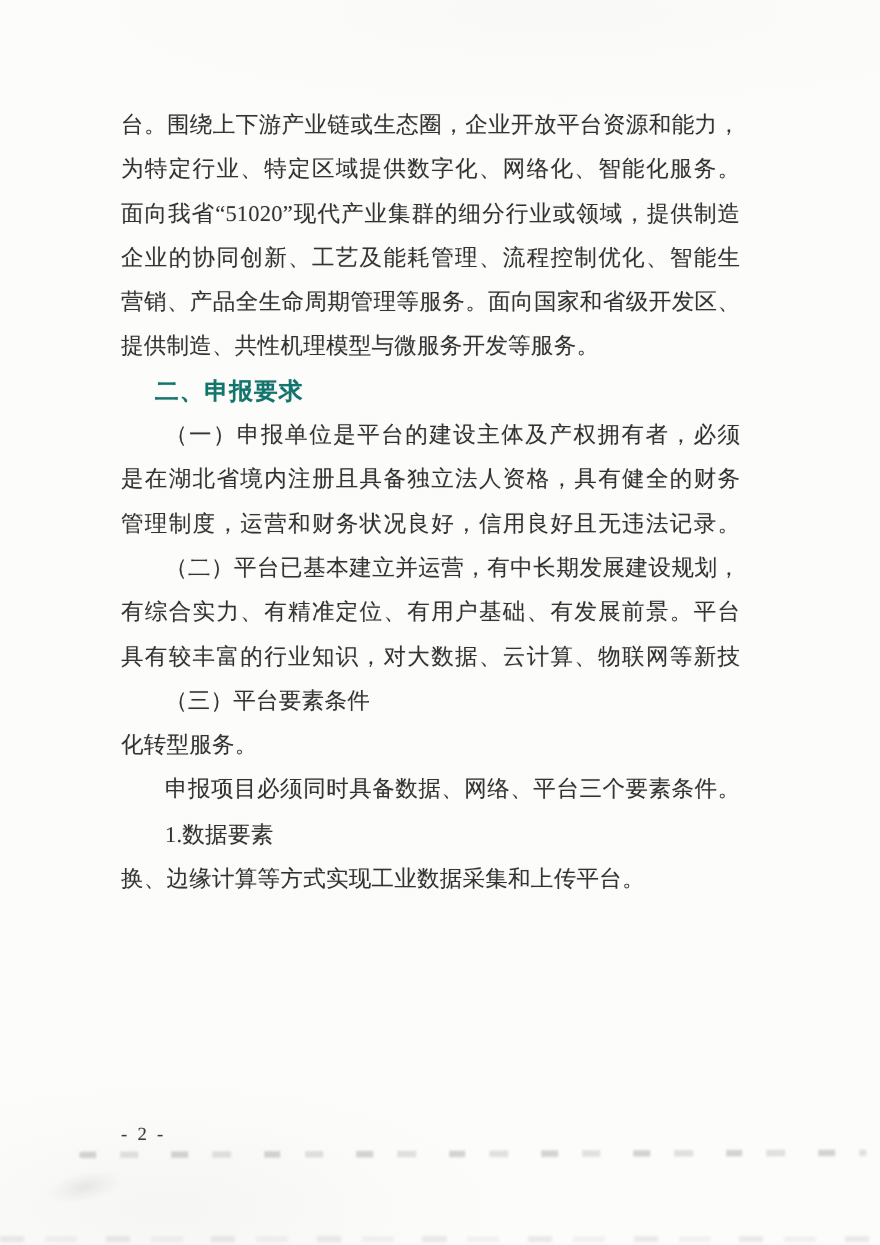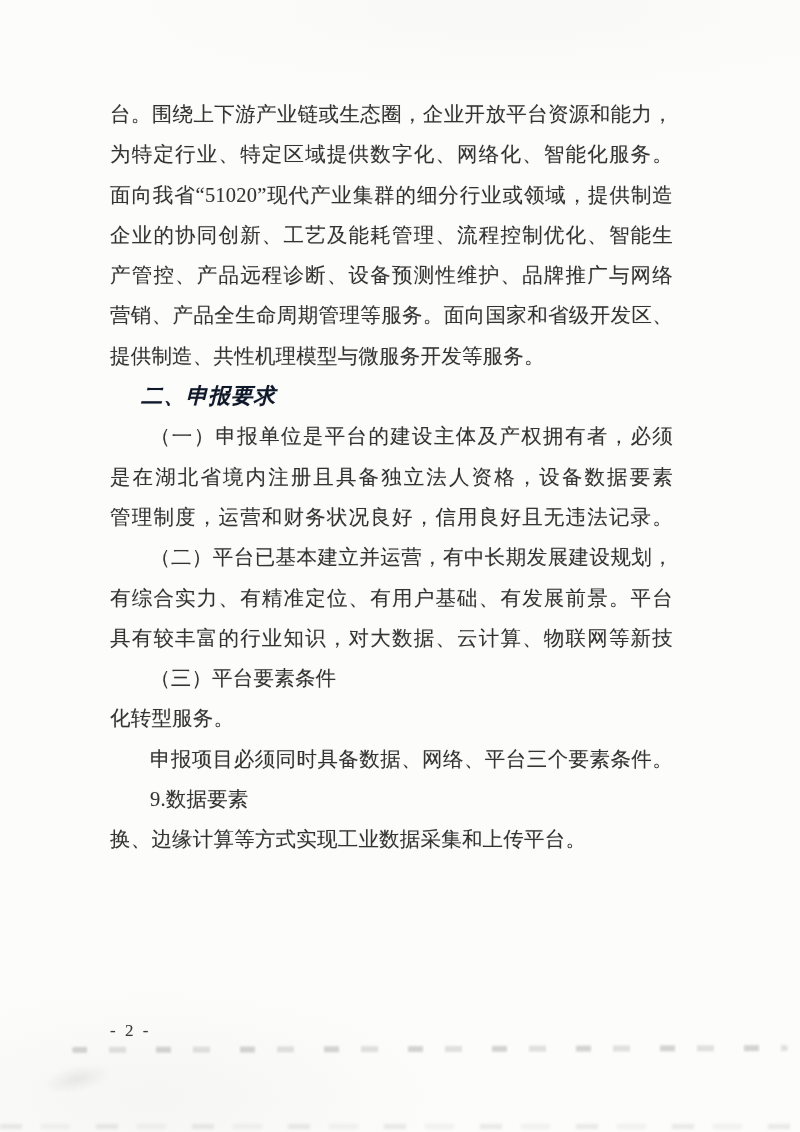--- a/index.html
+++ b/index.html
@@ -37,23 +37,22 @@
     text-align-last:justify;
     text-justify:inter-character;
   }
   .ind{padding-left:40px;}
   .hd{
     font-family:"Liberation Sans","DejaVu Sans",sans-serif;
     font-weight:bold;
     font-size:21.5px;
     letter-spacing:1px;
     padding-left:31px;
-    color:#0f172a;
+    color:#0f766e;
     text-shadow:0 0 1px rgba(40,40,40,.35);
-    font-style:italic;
   }
   .page-number{
     position:absolute;left:110px;top:1021px;
     font-size:17px;letter-spacing:2.5px;color:#3c3c3c;
     text-shadow:0 0 1px rgba(70,70,70,.3);
   }
   
   .smudge-line{
     position:absolute;left:72px;top:1046px;width:716px;height:6px;
     background:repeating-linear-gradient(90deg,
@@ -81,34 +80,33 @@
 </head>
 <body>
 
 <div class="page">
 
   <div class="doc-body">
     <div class="ln j">台。围绕上下游产业链或生态圈，企业开放平台资源和能力，</div>
     <div class="ln j">为特定行业、特定区域提供数字化、网络化、智能化服务。</div>
     <div class="ln j">面向我省“51020”现代产业集群的细分行业或领域，提供制造</div>
     <div class="ln j">企业的协同创新、工艺及能耗管理、流程控制优化、智能生</div>
-    <div class="ln j">产管控、产品远程诊断、设备预测性维护、品牌推广与网络</div>
     <div class="ln j">营销、产品全生命周期管理等服务。面向国家和省级开发区、</div>
     <div class="ln">提供制造、共性机理模型与微服务开发等服务。</div>
     <div class="ln hd">二、申报要求</div>
     <div class="ln j ind">（一）申报单位是平台的建设主体及产权拥有者，必须</div>
-    <div class="ln j">是在湖北省境内注册且具备独立法人资格，设备数据要素</div>
+    <div class="ln j">是在湖北省境内注册且具备独立法人资格，具有健全的财务</div>
     <div class="ln j">管理制度，运营和财务状况良好，信用良好且无违法记录。</div>
     <div class="ln j ind">（二）平台已基本建立并运营，有中长期发展建设规划，</div>
     <div class="ln j">有综合实力、有精准定位、有用户基础、有发展前景。平台</div>
     <div class="ln j">具有较丰富的行业知识，对大数据、云计算、物联网等新技</div>
     <div class="ln ind">（三）平台要素条件</div>
     <div class="ln">化转型服务。</div>
     <div class="ln j ind">申报项目必须同时具备数据、网络、平台三个要素条件。</div>
-    <div class="ln ind">9.数据要素</div>
+    <div class="ln ind">1.数据要素</div>
     <div class="ln">换、边缘计算等方式实现工业数据采集和上传平台。</div>
   </div>
 
   <div class="page-number">- 2 -</div>
 
   <div class="smudge-line"></div>
   <div class="smudge-blob"></div>
   <div class="edge-noise"></div>
 
 </div>

